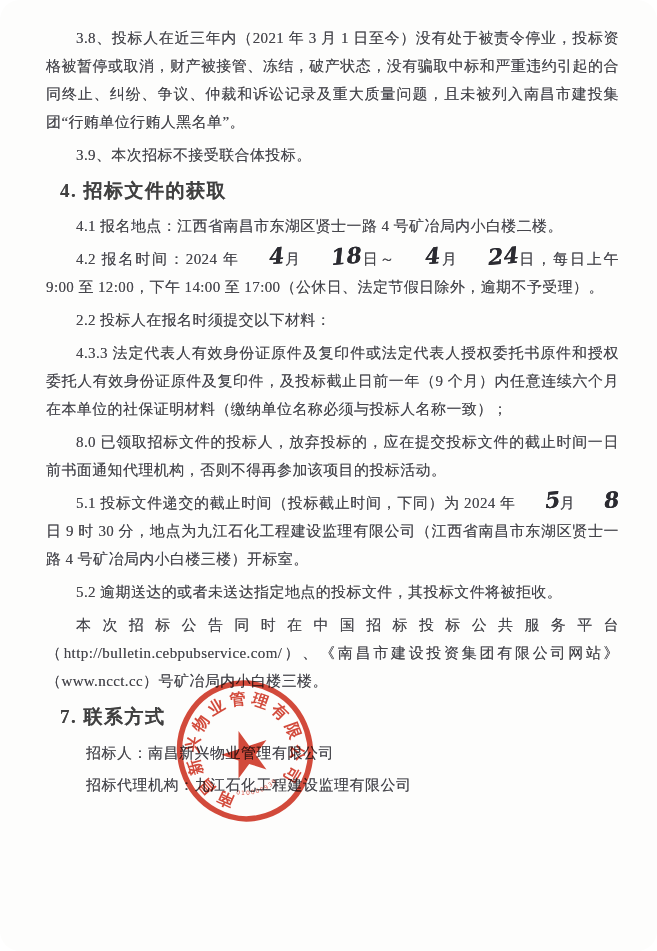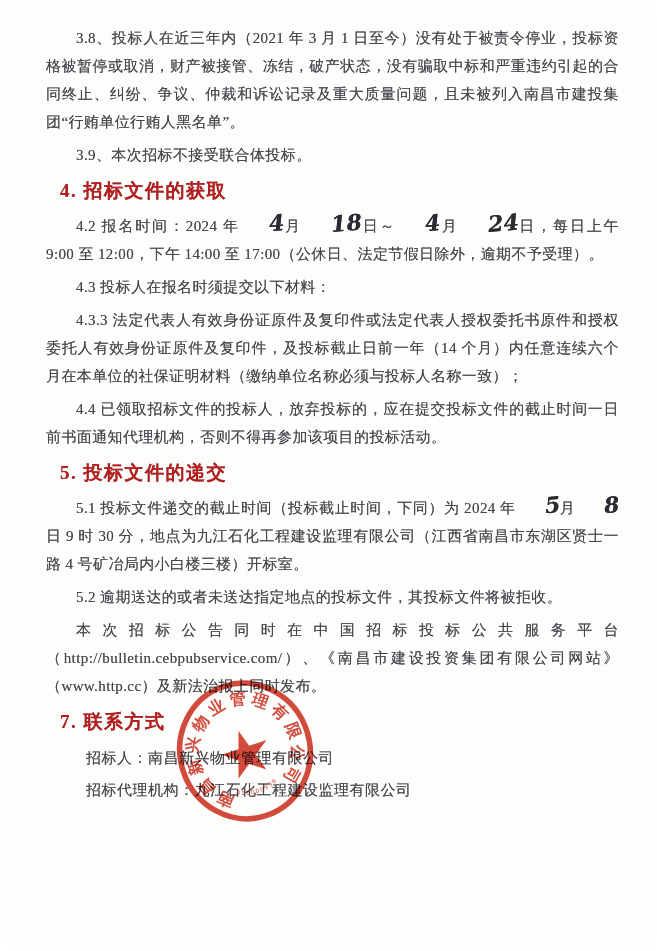--- a/index.html
+++ b/index.html
@@ -24,21 +24,21 @@
     line-height: 28px;
     text-align: justify;
     text-indent: 2em;
     margin-bottom: 5px;
     letter-spacing: 0.4px;
     text-shadow: 0 0 0.5px rgba(70,70,78,0.65);
   }
   h2.sec {
     font-size: 19px;
     font-weight: bold;
-    color: #b91c1c;
+    color: #404040;
     margin: 9px 0 8px 14px;
     letter-spacing: 1.5px;
     text-shadow: 0 0 0.5px rgba(48,48,54,0.6);
   }
   .hw {
     display: inline-block;
     font-family: "DejaVu Serif", serif;
     font-style: italic;
     font-weight: 700;
     font-size: 22px;
@@ -76,30 +76,30 @@
 </head>
 <body>
 
 <div class="page">
   <div class="doc">
 
     <p class="body">3.8、投标人在近三年内（2021 年 3 月 1 日至今）没有处于被责令停业，投标资格被暂停或取消，财产被接管、冻结，破产状态，没有骗取中标和严重违约引起的合同终止、纠纷、争议、仲裁和诉讼记录及重大质量问题，且未被列入南昌市建投集团“行贿单位行贿人黑名单”。</p>
     <p class="body">3.9、本次招标不接受联合体投标。</p>
 
     <h2 class="sec">4. 招标文件的获取</h2>
+    <p class="body">4.1 报名地点：江西省南昌市东湖区贤士一路 4 号矿冶局内小白楼二楼。</p>
     <p class="body"><span>4.2 报名时间：2024 年</span><span class="hw">4</span><span>月</span><span class="hw">18</span><span>日～</span><span class="hw">4</span><span>月</span><span class="hw">24</span><span>日，每日上午 9:00 至 12:00，下午 14:00 至 17:00（公休日、法定节假日除外，逾期不予受理）。</span></p>
-    <p class="body">4.3 投标人在报名时须提交以下材料：</p>
-    <p class="body">4.3.3 法定代表人有效身份证原件及复印件或法定代表人授权委托书原件和授权委托人有效身份证原件及复印件，及投标截止日前一年（14 个月）内任意连续六个月在本单位的社保证明材料（缴纳单位名称必须与投标人名称一致）；</p>
-    <p class="body">4.4 已领取招标文件的投标人，放弃投标的，应在提交投标文件的截止时间一日前书面通知代理机构，否则不得再参加该项目的投标活动。</p>
+    <p class="body">2.2 投标人在报名时须提交以下材料：</p>
+    <p class="body">4.3.3 法定代表人有效身份证原件及复印件或法定代表人授权委托书原件和授权委托人有效身份证原件及复印件，及投标截止日前一年（9 个月）内任意连续六个月在本单位的社保证明材料（缴纳单位名称必须与投标人名称一致）；</p>
+    <p class="body">8.0 已领取招标文件的投标人，放弃投标的，应在提交投标文件的截止时间一日前书面通知代理机构，否则不得再参加该项目的投标活动。</p>
 
-    <h2 class="sec">5. 投标文件的递交</h2>
     <p class="body"><span>5.1 投标文件递交的截止时间（投标截止时间，下同）为 2024 年</span><span class="hw">5</span><span>月</span><span class="hw">8</span><span>日 9 时 30 分，地点为九江石化工程建设监理有限公司（江西省南昌市东湖区贤士一路 4 号矿冶局内小白楼三楼）开标室。</span></p>
     <p class="body">5.2 逾期送达的或者未送达指定地点的投标文件，其投标文件将被拒收。</p>
 
-    <p class="body">本次招标公告同时在中国招标投标公共服务平台（http://bulletin.cebpubservice.com/）、《南昌市建设投资集团有限公司网站》（www.http.cc）及新法治报上同时发布。</p>
+    <p class="body">本次招标公告同时在中国招标投标公共服务平台（http://bulletin.cebpubservice.com/）、《南昌市建设投资集团有限公司网站》（www.ncct.cc）号矿冶局内小白楼三楼。</p>
 
     <h2 class="sec">7. 联系方式</h2>
     <div class="contacts">
       <p><span>招标人：</span><span>南昌新兴物业管理有限公司</span></p>
       <p><span>招标代理机构：</span><span>九江石化工程建设监理有限公司</span></p>
 
     </div>
   </div>
 
   <svg class="stamp" viewBox="-83 -83 166 166" xmlns="http://www.w3.org/2000/svg">

